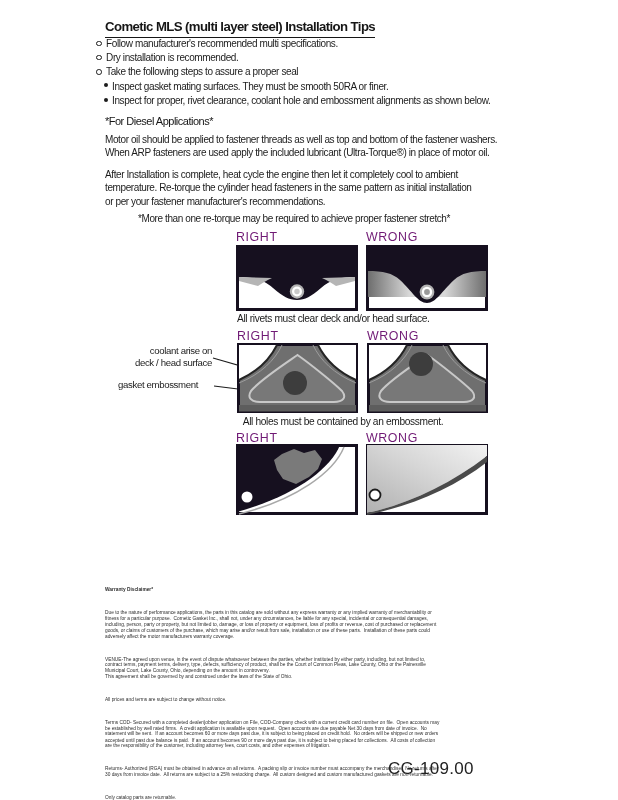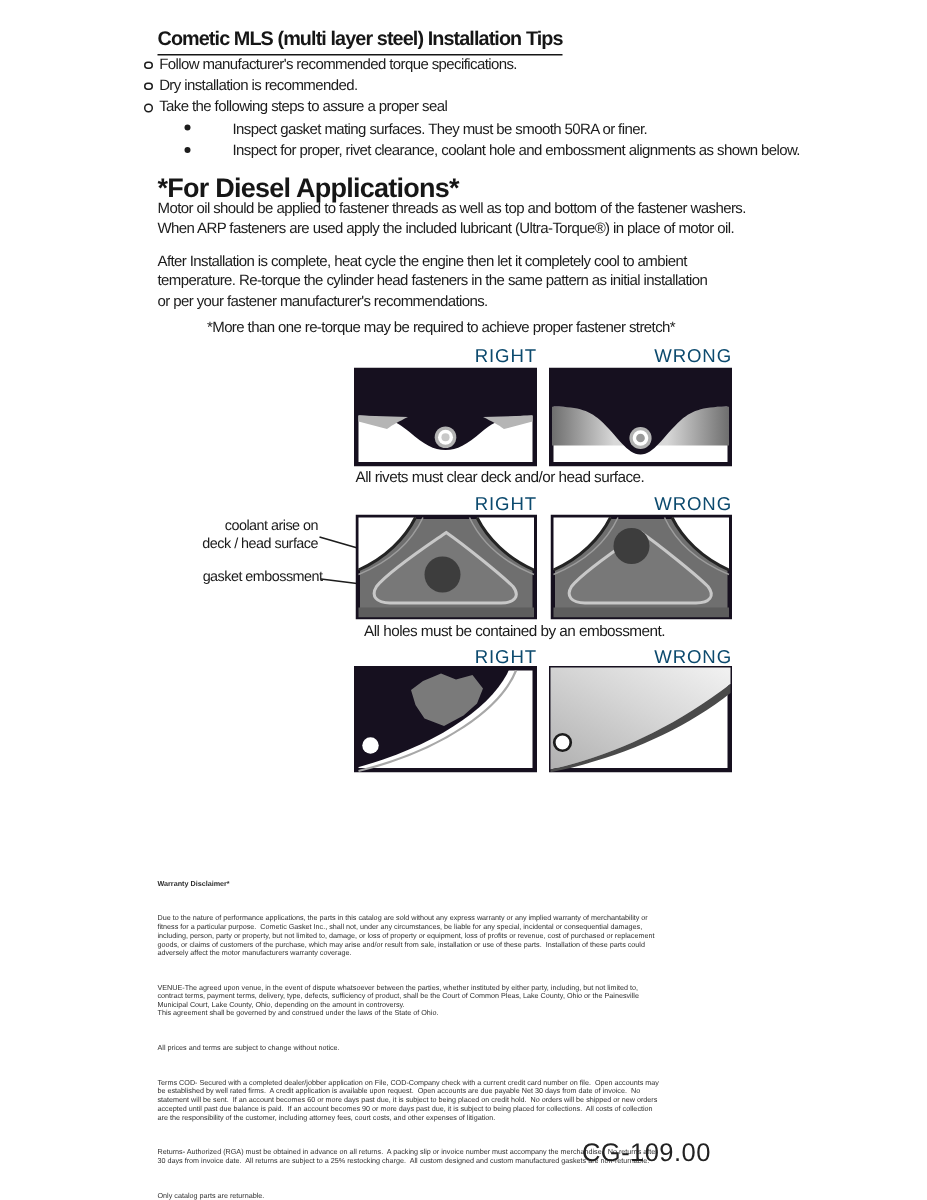--- a/index.html
+++ b/index.html
@@ -8,44 +8,44 @@
   .abs{position:absolute;}
   .title{font-size:13.2px;font-weight:bold;letter-spacing:-0.6px;color:#161616;
          border-bottom:1.6px solid #161616;padding-bottom:2.5px;display:inline-block;}
   .body-text{font-size:10px;letter-spacing:-0.4px;line-height:13.3px;white-space:pre-line;}
   .brow{display:flex;align-items:flex-start;margin-bottom:3.2px;}
   .brow .txt{font-size:10px;letter-spacing:-0.4px;white-space:nowrap;}
   .dot-open{width:3.6px;height:3.6px;border:1px solid #1c1c1c;border-radius:50%;
             display:inline-block;margin:2.6px 4.5px 0 0;flex:0 0 auto;}
   .dot-fill{width:4px;height:4px;background:#1c1c1c;border-radius:50%;
             display:inline-block;margin:2.8px 4px 0 0;flex:0 0 auto;}
-  .sub{margin-left:27px;gap:24px;}
-  .h2{font-size:18px;font-weight:bold;letter-spacing:-0.5px;color:#161616;}
-  .rw-label{font-size:12.4px;letter-spacing:0.6px;text-align:right;color:#0c4a6e;}
+  .sub{margin-left:8px;}
+  .h2{font-size:11px;font-weight:normal;letter-spacing:-0.5px;color:#161616;}
+  .rw-label{font-size:12.4px;letter-spacing:0.6px;text-align:left;color:#701a75;}
   .caption{font-size:10.2px;letter-spacing:-0.35px;color:#1b1b1b;text-align:right;}
   .side-label{font-size:9.6px;letter-spacing:-0.35px;line-height:11.5px;text-align:right;color:#1b1b1b;}
   .fine{transform:scale(0.8);transform-origin:top left;font-size:6px;line-height:7.2px;
         letter-spacing:0;color:#2e2e2e;white-space:pre;}
   .fine .fp-head{font-weight:bold;margin-bottom:7.2px;}
   .fine .fp{margin-bottom:7.2px;}
   .pagenum{font-size:17px;letter-spacing:0.3px;color:#222;}
 </style>
 </head>
 <body>
 
 <div class="page">
 
   <div class="abs" style="left:105px;top:17px;">
     <span class="title">Cometic MLS (multi layer steel) Installation Tips</span>
   </div>
 
   <div class="abs" style="left:96px;top:38px;width:470px;">
     <div class="brow">
       <span class="dot-open"></span>
-      <span class="txt">Follow manufacturer's recommended torque specifications.</span>
+      <span class="txt">Follow manufacturer's recommended multi specifications.</span>
     </div>
     <div class="brow">
       <span class="dot-open"></span>
       <span class="txt">Dry installation is recommended.</span>
     </div>
     <div class="brow">
       <span class="dot-open"></span>
       <span class="txt">Take the following steps to assure a proper seal</span>
     </div>
     <div class="brow sub">
@@ -96,21 +96,21 @@
     <circle cx="61" cy="47" r="2.9" fill="#9a9a9a"></circle>
   </svg>
 
   <div class="abs caption" style="left:237px;top:313px;">All rivets must clear deck and/or head surface.</div>
 
   <div class="abs rw-label" style="left:237px;top:329px;width:121px;">RIGHT</div>
   <div class="abs rw-label" style="left:367px;top:329px;width:121px;">WRONG</div>
 
   <div class="abs side-label" style="left:95px;top:345px;width:117px;white-space:pre-line;">coolant arise on
 deck / head surface</div>
-  <div class="abs side-label" style="left:98px;top:379px;width:117px;text-align:right;">gasket embossment</div>
+  <div class="abs side-label" style="left:81px;top:379px;width:117px;text-align:right;">gasket embossment</div>
 
   <svg class="abs" style="left:0;top:340px;" width="618" height="80" viewBox="0 0 618 80">
     <line x1="213" y1="18" x2="289" y2="40" stroke="#1c1c1c" stroke-width="1.1"></line>
     <line x1="214" y1="46" x2="262" y2="52" stroke="#1c1c1c" stroke-width="1.1"></line>
   </svg>
 
   <svg class="abs" style="left:237px;top:343px;" width="121" height="70" viewBox="0 0 121 70">
     <rect x="1.5" y="1.5" width="118" height="67" fill="#6f6f6f" stroke="#16101f" stroke-width="3"></rect>
     <path d="M2,2 L40,2 C33,16 20,29 2,37 Z" fill="#ffffff"></path>
     <path d="M119,2 L81,2 C88,16 101,29 119,37 Z" fill="#ffffff"></path>

